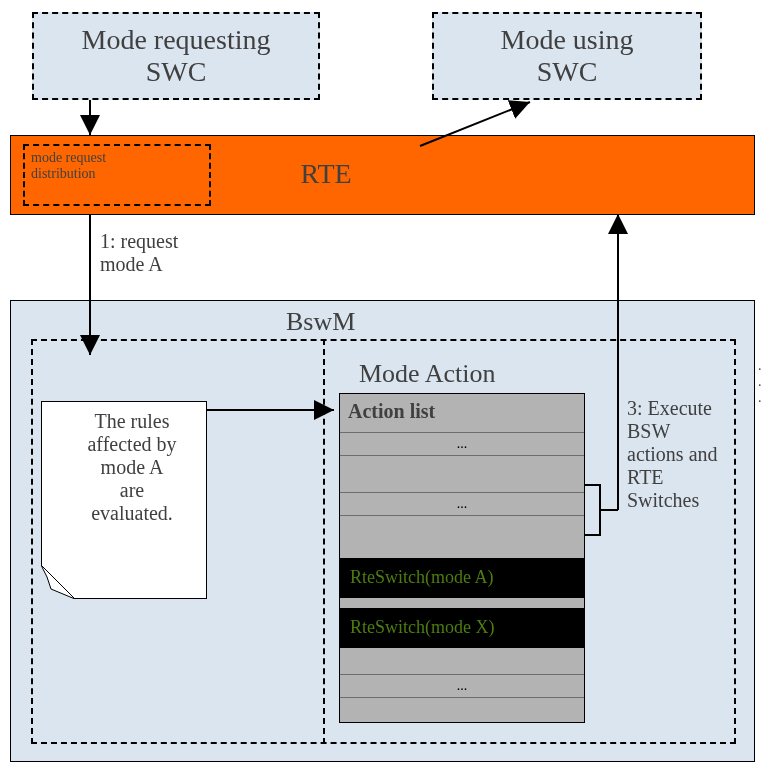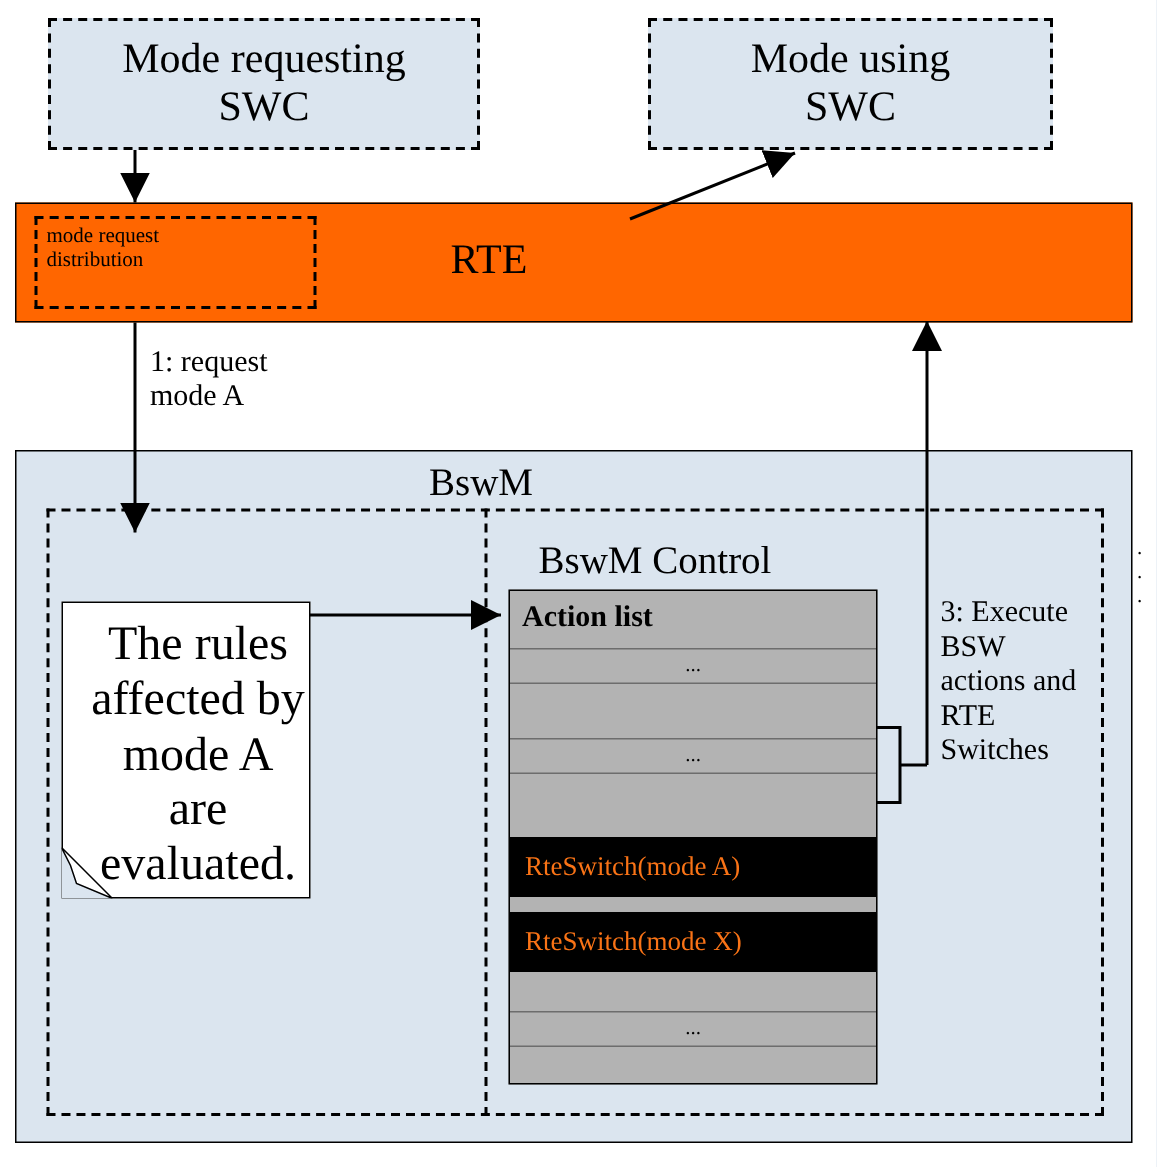--- a/index.html
+++ b/index.html
@@ -27,29 +27,29 @@
     background: #dbe5ef;
   }
   .orange {
     background: #ff6600;
   }
   .gray {
     background: #b3b3b3;
   }
   .txt {
     position: absolute;
-    color: #000000;
+    color: #404040;
     line-height: 1.15;
   }
   .center {
     text-align: center;
   }
   .fs28 { font-size: 28px; }
   .fs26 { font-size: 26px; }
-  .fs24 { font-size: 32px; padding-left: 16px; }
+  .fs24 { font-size: 20px; padding-left: 16px; }
   .fs22 { font-size: 14px; }
   .fs20 { font-size: 20px; }
   
   svg.arrows {
     position: absolute;
     top: 0; left: 0;
     width: 771px; height: 778px;
     pointer-events: none;
   }
   
@@ -65,21 +65,21 @@
     border-top: 1px solid #6d6d6d;
     border-bottom: 1px solid #6d6d6d;
     font-size: 14px;
     text-align: center;
     line-height: 22px;
     height: 24px;
     color: #000;
   }
   .alrow.dark {
     background: #000;
-    color: #f97316;
+    color: #4d7c0f;
     text-align: left;
     padding-left: 10px;
     font-size: 18px;
     line-height: 36px;
     height: 40px;
     border-top: 1px solid #000;
     border-bottom: 1px solid #000;
   }
 </style>
 </head>
@@ -110,21 +110,21 @@
 
   <div class="box lightblue" style="left:10px; top:300px; width:745px; height:462px; border:1px solid #000;">
 
     <div class="txt fs26" style="left:275px; top:6px;">BswM</div>
 
     <div class="box dashed" style="left:20px; top:38px; width:705px; height:405px; background:transparent;"></div>
 
     <div class="box" style="left:312px; top:38px; width:0; height:405px; border-left:2px dashed #000;"></div>
 
 
-    <div class="txt fs26" style="left:348px; top:58px;">BswM Control</div>
+    <div class="txt fs26" style="left:348px; top:58px;">Mode Action</div>
 
     <div class="note" style="left:30px; top:100px; width:166px; height:198px;">
       <div class="txt fs24 center" style="left:0; right:0; top:8px; white-space:pre-line;">The rules
 affected by
 mode A
 are
 evaluated.</div>
       <svg style="position:absolute; left:-1px; bottom:-1px;" width="34" height="34">
         <polygon points="0,34 34,34 0,0" fill="#dbe5ef" stroke="none"></polygon>
         <polygon points="0,0 34,34 10,24 6,12" fill="#fff" stroke="#000" stroke-width="1"></polygon>

